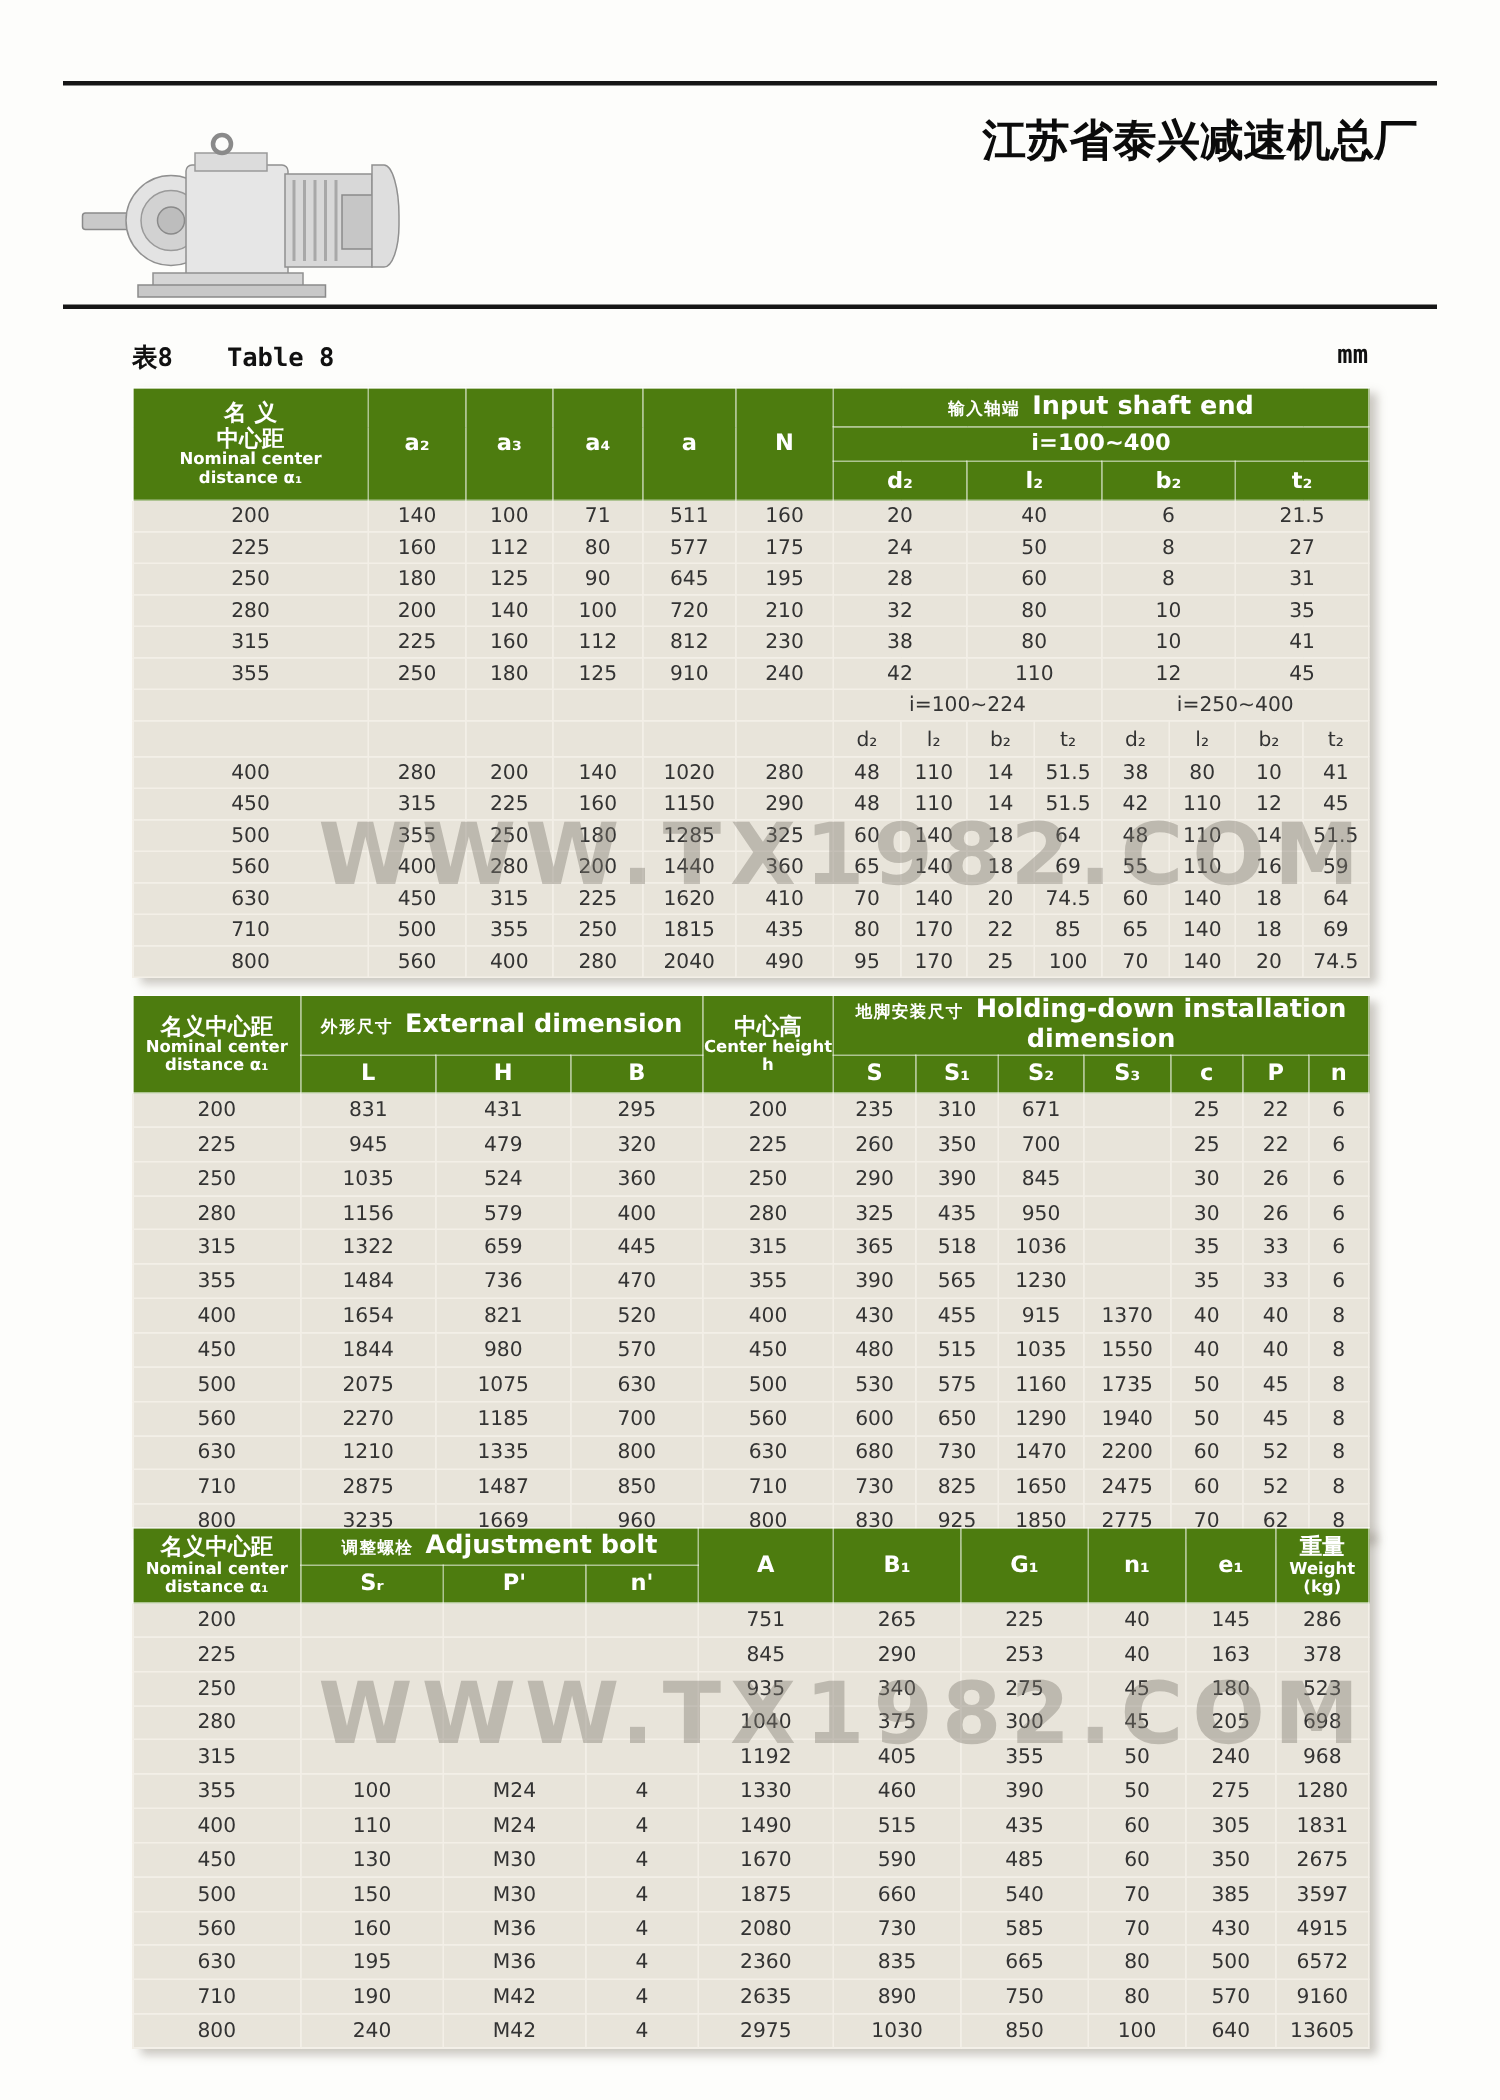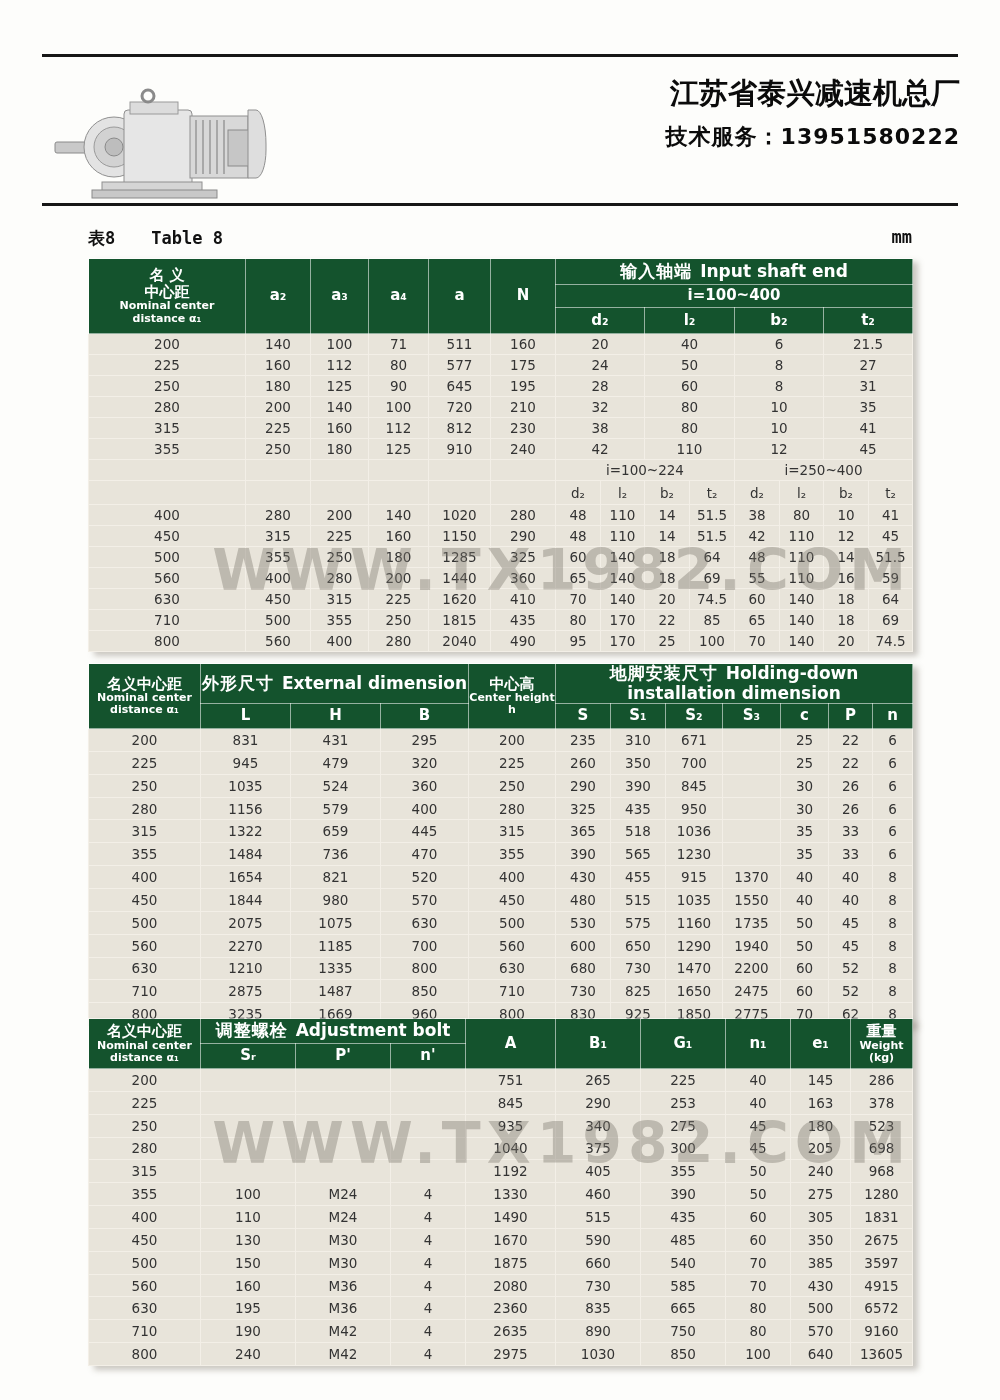--- a/index.html
+++ b/index.html
@@ -7,40 +7,40 @@
     width:1000px;height:1400px;position:relative;background:#fdfdfb;
     font-family:"DejaVu Sans","Liberation Sans",sans-serif;color:#222;
     overflow:hidden;
   }
   .rule{position:absolute;left:42px;width:916px;background:#161616;}
   .rule.top{top:54px;height:3px;}
   .rule.mid{top:203px;height:3px;}
 
   
   .logo{position:absolute;left:52px;top:72px;width:215px;height:130px;}
-  .brand{position:absolute;left:655px;top:74px;width:305px;color:#0b0b0b;text-align:right;}
+  .brand{position:absolute;left:655px;top:74px;width:305px;color:#0b0b0b;}
   .brand .company{font-size:29px;font-weight:bold;letter-spacing:0px;white-space:nowrap;}
   .brand .site{font-size:20px;font-weight:bold;margin-top:10px;}
   .brand .svc{font-size:22px;font-weight:bold;margin-top:8px;letter-spacing:1px;white-space:nowrap;}
 
   
   .caption{position:absolute;left:88px;top:227px;width:824px;display:flex;justify-content:space-between;
     font-family:"DejaVu Sans Mono","Liberation Mono",monospace;font-size:17px;font-weight:bold;color:#111;}
   .caption .left span{margin-right:36px;}
 
   
   .tblwrap{position:absolute;left:88px;width:824px;box-shadow:6px 4px 6px rgba(140,134,122,.45);}
   .tbl{border-collapse:collapse;table-layout:fixed;width:824px;}
   .tbl thead th{
-    background:#14532d;color:#fff;border:1px solid rgba(255,255,255,.55);
+    background:#4d7c0f;color:#fff;border:1px solid rgba(255,255,255,.55);
     font-weight:bold;font-size:15px;padding:0;line-height:1.15;text-align:center;vertical-align:middle;
   }
   .tbl thead .en{font-weight:bold;font-size:11px;}
   .tbl thead .en-inline{font-size:17px;font-weight:bold;margin-left:8px;}
-  .tbl thead .cjk{font-size:17px;letter-spacing:1px;}
+  .tbl thead .cjk{font-size:11px;letter-spacing:1px;}
   .tbl tbody td{
     background:#e8e4da;border:1px solid #f3efe7;color:#333;
     font-size:13.5px;text-align:center;vertical-align:middle;padding:0;white-space:nowrap;
   }
   .t1 tbody tr{height:21px;}
   .t1 .hrow1{height:26px;} .t1 .hrow2{height:23px;} .t1 .hrow3{height:26px;}
   .t1 tbody tr.midr2{height:24px;}
   .t2 thead tr,.t3 thead tr{height:25px;}
   .t2 tbody tr,.t3 tbody tr{height:22.85px;}
   .distcell div{line-height:1.1;}
@@ -75,21 +75,20 @@
     <line x1="172" y1="48" x2="172" y2="102"></line>
   </g>
   <rect x="176" y="58" width="26" height="36" fill="#c6c6c6" stroke="#8a8a8a"></rect>
   <path d="M196 38 h8 a10 34 0 0 1 10 34 v6 a10 28 0 0 1 -10 28 h-8 z" fill="#dedede" stroke="#909090"></path>
   <rect x="50" y="110" width="100" height="12" fill="#d5d5d5" stroke="#909090"></rect>
   <rect x="40" y="118" width="125" height="8" fill="#c8c8c8" stroke="#8a8a8a"></rect>
 </svg>
 
 <div class="brand">
   <div class="company">江苏省泰兴减速机总厂</div>
-  <div class="svc">技术服务：13951580222</div>
 </div>
 
 <div class="rule mid"></div>
 
 <div class="caption">
   <div class="left">
     <span>表8</span><span>Table 8</span>
   </div>
   <div>mm</div>
 </div>

